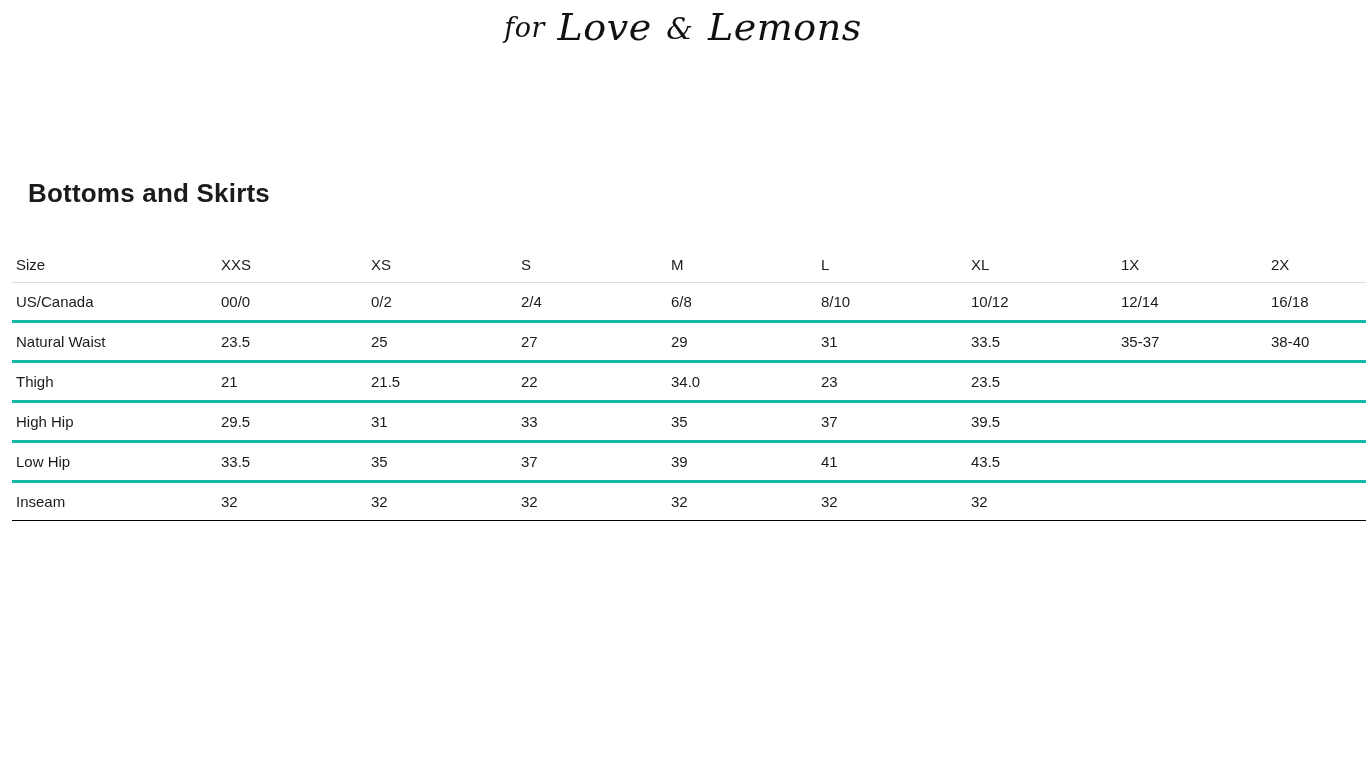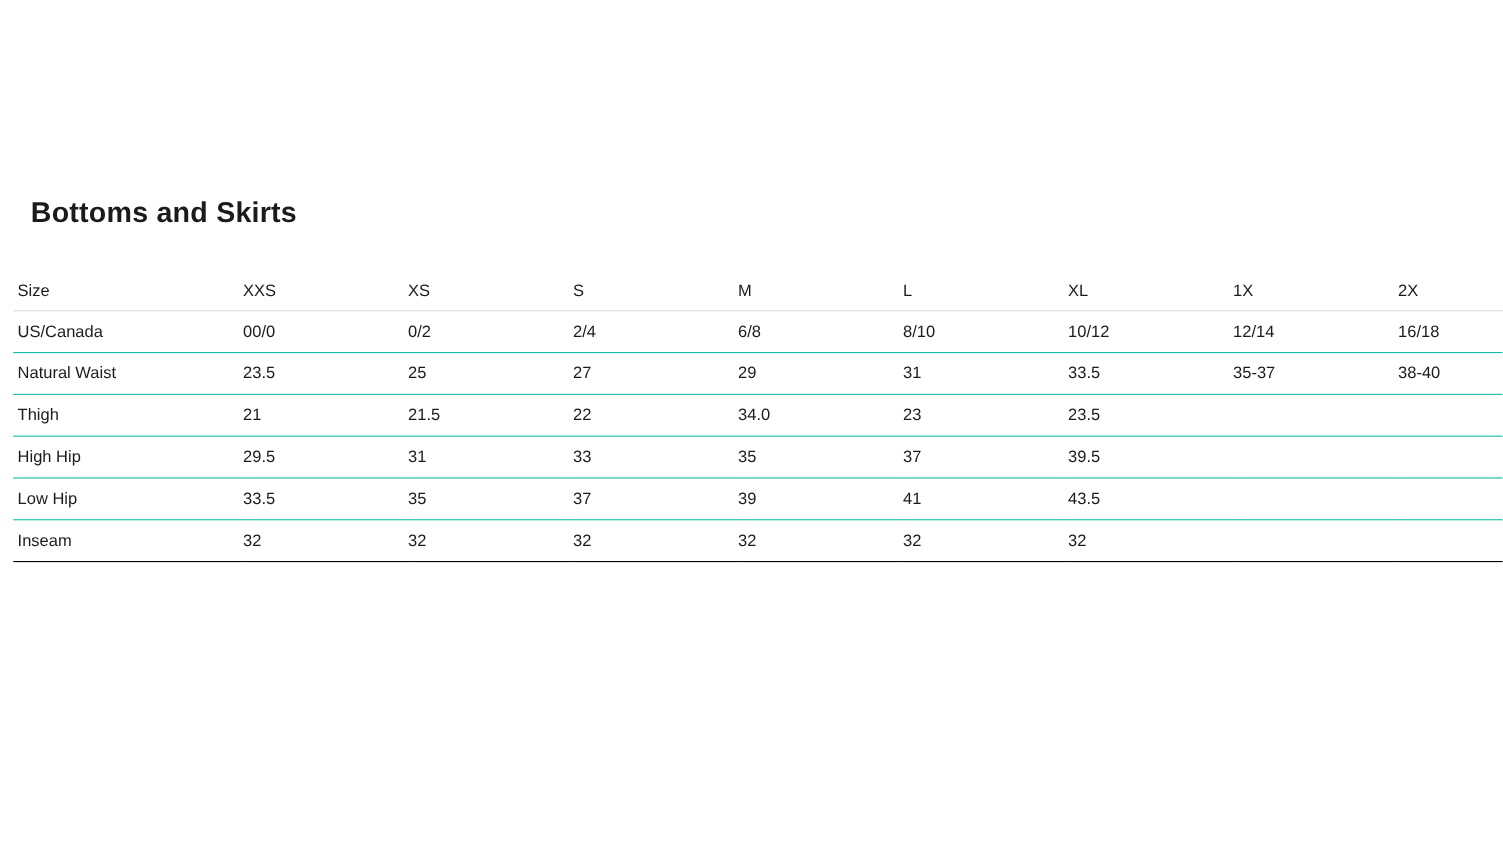--- a/index.html
+++ b/index.html
@@ -78,21 +78,21 @@
     color: #1b1b1b;
     padding: 0;
     height: 37px;
     vertical-align: middle;
   }
   table.size-chart thead th {
     border-bottom: 1px solid #dcdcdc;
     height: 36px;
   }
   table.size-chart tbody td {
-    border-bottom: 1px solid #14b8a6;
+    border-bottom: 3px solid #14b8a6;
   }
   table.size-chart tbody tr:last-child td {
     border-bottom: 1px solid #000000;
   }
   
   .col-label {
     text-align: left;
     padding-left: 4px !important;
     width: 205px;
     margin-left: 38px;
@@ -101,20 +101,23 @@
     text-align: left;
     width: 150px;
   }
   .col-val.c1 { width: 150px; }
 </style>
 </head>
 <body>
 
 <div class="page">
 
+  <div class="logo-wrap">
+    <div class="logo"><span class="small">for</span> <span>Love</span> <span class="amp">&amp;</span> <span>Lemons</span></div>
+  </div>
 
   <div class="heading">Bottoms and Skirts</div>
 
   <div class="table-wrap">
     <table class="size-chart">
       <thead>
         <tr>
           <th class="col-label">Size</th>
           <th class="col-val c1">XXS</th>
           <th class="col-val">XS</th>

